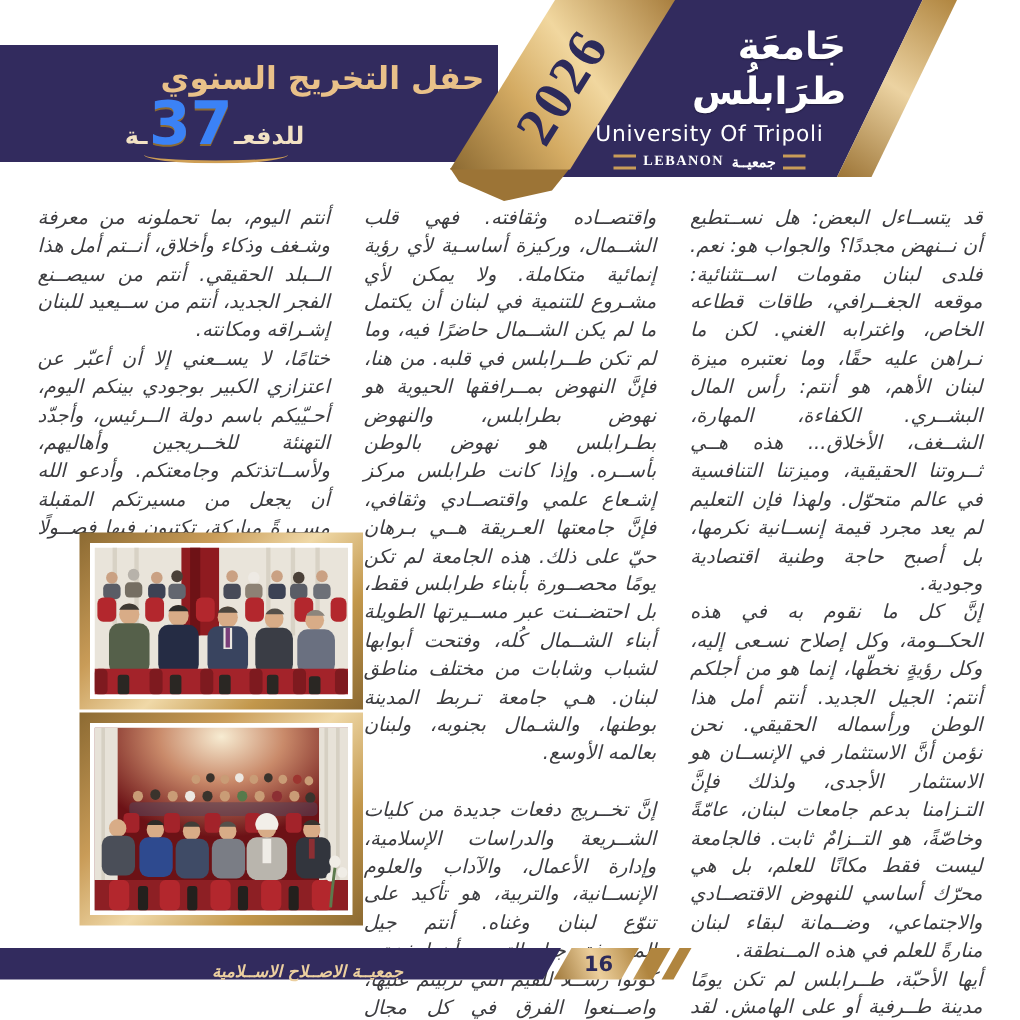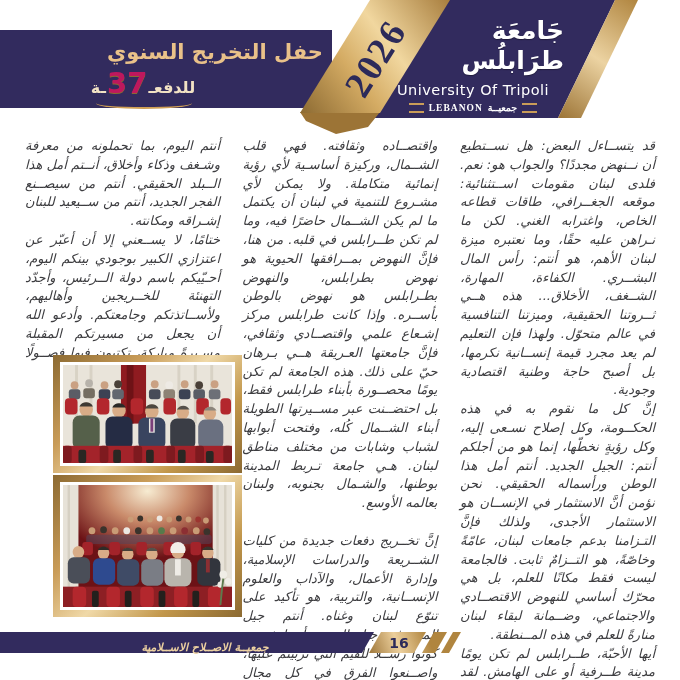--- a/index.html
+++ b/index.html
@@ -6,21 +6,21 @@
   .page{position:relative;width:680px;height:680px;background:#ffffff;overflow:hidden;
         font-family:"DejaVu Sans",sans-serif;}
 
   
   .header-svg{position:absolute;left:0;top:0;width:680px;height:140px;}
   .header-title{position:absolute;left:0;top:40px;width:384px;box-sizing:border-box;
         padding-left:46px;text-align:center;color:#e9c189;font-size:21px;font-weight:bold;
         direction:rtl;line-height:24px;}
   .header-batch{position:absolute;left:0;top:66px;width:286px;text-align:center;direction:rtl;
         color:#f2e2c4;font-size:16px;font-weight:bold;line-height:34px;}
-  .batch-number{font-size:29px;color:#be185d;text-shadow:0 1px 0 #8c6a32;padding:0 1px;}
+  .batch-number{font-size:40px;color:#3b82f6;text-shadow:0 1px 0 #8c6a32;padding:0 1px;}
   .batch-underline{position:absolute;left:96px;top:100px;width:96px;height:7px;
         border-bottom:2.5px solid #cf9f55;border-radius:0 0 60% 60%/0 0 7px 7px;}
   .logo{position:absolute;left:382px;top:16px;width:182px;text-align:center;color:#ffffff;}
   .logo-callig{font-size:25px;font-weight:bold;line-height:30px;direction:rtl;
         text-shadow:0 1px 1px rgba(0,0,0,.35);text-align:right;}
   .logo-latin{font-size:14.5px;font-weight:normal;letter-spacing:.5px;margin-top:6px;}
   .logo-country{margin-top:4px;display:flex;align-items:center;justify-content:center;gap:5px;
         font-size:9.5px;font-weight:bold;letter-spacing:1px;font-family:Liberation Serif, serif;}
   .gold-bars{width:15px;height:6px;border-top:2.5px solid #c99c58;border-bottom:2.5px solid #c99c58;}
   .year-ribbon-text{position:absolute;left:315px;top:38px;width:120px;height:40px;

